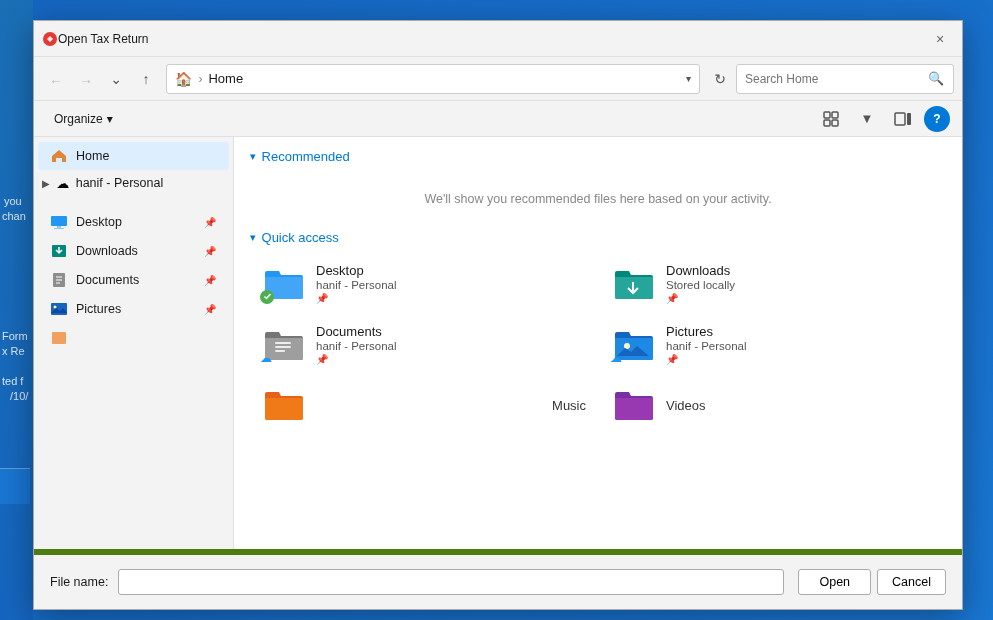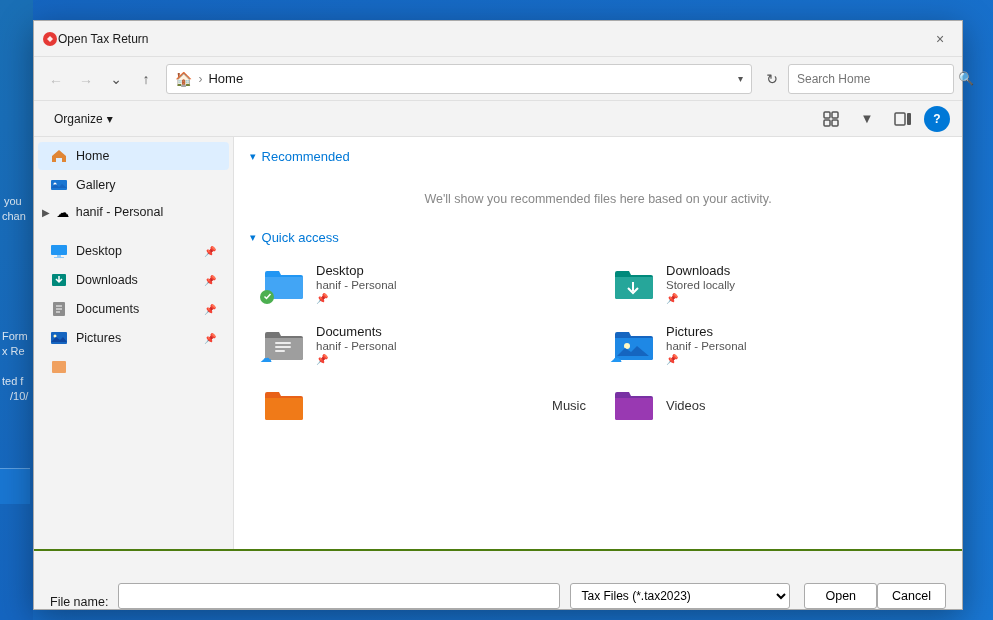--- a/index.html
+++ b/index.html
@@ -17,21 +17,21 @@
 
     
     .navbar { height: 44px; background: #f3f3f3; border-bottom: 1px solid #e0e0e0; display: flex; align-items: center; padding: 0 8px; gap: 2px; flex-shrink: 0; }
     .nav-btn { width: 28px; height: 28px; border: none; background: none; cursor: pointer; color: #555; display: flex; align-items: center; justify-content: center; border-radius: 3px; font-size: 14px; }
     .nav-btn.disabled { color: #bbb; cursor: default; }
     .address-bar { flex: 1; height: 30px; border: 1px solid #ccc; background: white; border-radius: 3px; display: flex; align-items: center; padding: 0 8px; gap: 6px; margin: 0 4px; cursor: pointer; }
     .address-home-icon { color: #e07a20; font-size: 14px; }
     .address-text { color: #1a1a1a; font-size: 13px; flex: 1; }
     .address-dropdown { color: #555; font-size: 10px; }
     .refresh-btn { width: 28px; height: 28px; border: none; background: none; cursor: pointer; color: #555; display: flex; align-items: center; justify-content: center; border-radius: 3px; font-size: 14px; }
-    .search-bar { width: 166px; height: 30px; border: 1px solid #ccc; background: white; border-radius: 3px; display: flex; align-items: center; padding: 0 8px; gap: 6px; }
+    .search-bar { width: 218px; height: 30px; border: 1px solid #ccc; background: white; border-radius: 3px; display: flex; align-items: center; padding: 0 8px; gap: 6px; }
     .search-input { border: none; outline: none; flex: 1; font-size: 12px; color: #666; background: transparent; }
     .search-icon { color: #555; font-size: 13px; }
 
     
     .toolbar { height: 36px; background: #f3f3f3; border-bottom: 1px solid #e0e0e0; display: flex; align-items: center; padding: 0 12px; gap: 6px; flex-shrink: 0; }
     .organize-btn { height: 26px; padding: 0 8px; border: none; background: none; cursor: pointer; font-size: 12px; color: #1a1a1a; display: flex; align-items: center; gap: 4px; border-radius: 3px; }
     .toolbar-spacer { flex: 1; }
     .view-btn { width: 30px; height: 26px; border: none; background: none; cursor: pointer; display: flex; align-items: center; justify-content: center; border-radius: 3px; color: #555; font-size: 13px; }
     .help-btn { width: 26px; height: 26px; border-radius: 50%; background: #0078d7; color: white; border: none; cursor: pointer; font-size: 12px; font-weight: bold; display: flex; align-items: center; justify-content: center; }
 
@@ -55,25 +55,25 @@
     .recommended-empty { text-align: center; color: #888; font-size: 12.5px; padding: 18px 0 10px; }
     .quick-access-grid { display: grid; grid-template-columns: 1fr 1fr; gap: 4px; margin-top: 6px; }
     .folder-item { display: flex; align-items: center; gap: 10px; padding: 8px 10px; border-radius: 4px; cursor: pointer; }
     .folder-icon-wrap { width: 46px; height: 40px; display: flex; align-items: center; justify-content: center; position: relative; }
     .folder-info { display: flex; flex-direction: column; gap: 1px; }
     .folder-name { font-size: 13px; color: #1a1a1a; font-weight: 500; }
     .folder-sub { font-size: 11.5px; color: #555; }
     .folder-pin { color: #aaa; font-size: 10px; margin-top: 1px; }
 
     
-    .bottombar { height: 60px; background: #f3f3f3; border-top: 2px solid #4d7c0f; display: flex; align-items: flex-end; padding: 0 16px; gap: 10px; flex-shrink: 0; }
+    .bottombar { height: 60px; background: #f3f3f3; border-top: 6px solid #4d7c0f; display: flex; align-items: center; padding: 0 16px; gap: 10px; flex-shrink: 0; }
     .filename-label { font-size: 12.5px; color: #1a1a1a; white-space: nowrap; }
     .filename-input { flex: 1; height: 26px; border: 1px solid #aaa; border-radius: 3px; padding: 0 8px; font-size: 12.5px; outline: none; }
     .filetype-select { width: 220px; height: 26px; border: 1px solid #aaa; border-radius: 3px; padding: 0 6px; font-size: 12px; background: white; }
-    .action-btns { display: flex; margin-left: 4px; }
+    .action-btns { display: flex; gap: 6px; margin-left: 4px; }
     .btn-open { height: 26px; padding: 0 20px; background: white; border: 1px solid #aaa; border-radius: 3px; font-size: 12.5px; cursor: pointer; }
     .btn-cancel { height: 26px; padding: 0 14px; background: white; border: 1px solid #aaa; border-radius: 3px; font-size: 12.5px; cursor: pointer; }
 
     
     .content::-webkit-scrollbar { width: 8px; }
     .content::-webkit-scrollbar-track { background: #f0f0f0; }
     .content::-webkit-scrollbar-thumb { background: #c0c0c0; border-radius: 4px; }
 
     .sidebar::-webkit-scrollbar { width: 6px; }
     .sidebar::-webkit-scrollbar-thumb { background: #c0c0c0; border-radius: 3px; }
@@ -157,30 +157,20 @@
 
         <div class="sidebar-item active">
           <span class="sidebar-item-icon">
             <svg width="18" height="16">
                 <path d="M2 8 L9 2 L16 8 L16 14 L12 14 L12 10 L6 10 L6 14 L2 14 Z" fill="#e07a20" opacity="0.9"></path>
               </svg>
           </span>
           <span class="sidebar-item-label">Home</span>
         </div>
 
-        <div class="sidebar-item">
-          <span class="sidebar-item-icon">
-            <svg width="18" height="16">
-                <rect x="1" y="3" width="16" height="10" rx="1" fill="#1976d2"></rect>
-                <circle cx="5" cy="7" r="1.5" fill="white"></circle>
-                <path d="M1 11 L5 7 L9 10 L12 7 L17 11" fill="#1565c0" stroke="none"></path>
-              </svg>
-          </span>
-          <span class="sidebar-item-label">Gallery</span>
-        </div>
 
         <div class="sidebar-group">
           <span style="color:#555;font-size:10px;">▶</span>
           <span class="sidebar-item-icon" style="font-size:13px;">☁</span>
           <span class="sidebar-item-label">hanif - Personal</span>
         </div>
 
         <div style="height:12px;"></div>
 
         <div class="sidebar-item">
@@ -347,23 +337,19 @@
               <span class="folder-name">Videos</span>
             </div>
           </div>
         </div>
       </div>
     </div>
 
     <div class="bottombar">
       <label class="filename-label">File name:</label>
       <input class="filename-input" type="text" value="" style="">
-      <select class="filetype-select">
-        <option>Tax Files (*.tax2023)</option>
-        <option>All Files (*.*)</option>
-      </select>
       <div class="action-btns">
         <button class="btn-open">Open</button>
         <button class="btn-cancel">Cancel</button>
       </div>
     </div>
   </div>
 </div>
 
 </body></html>

